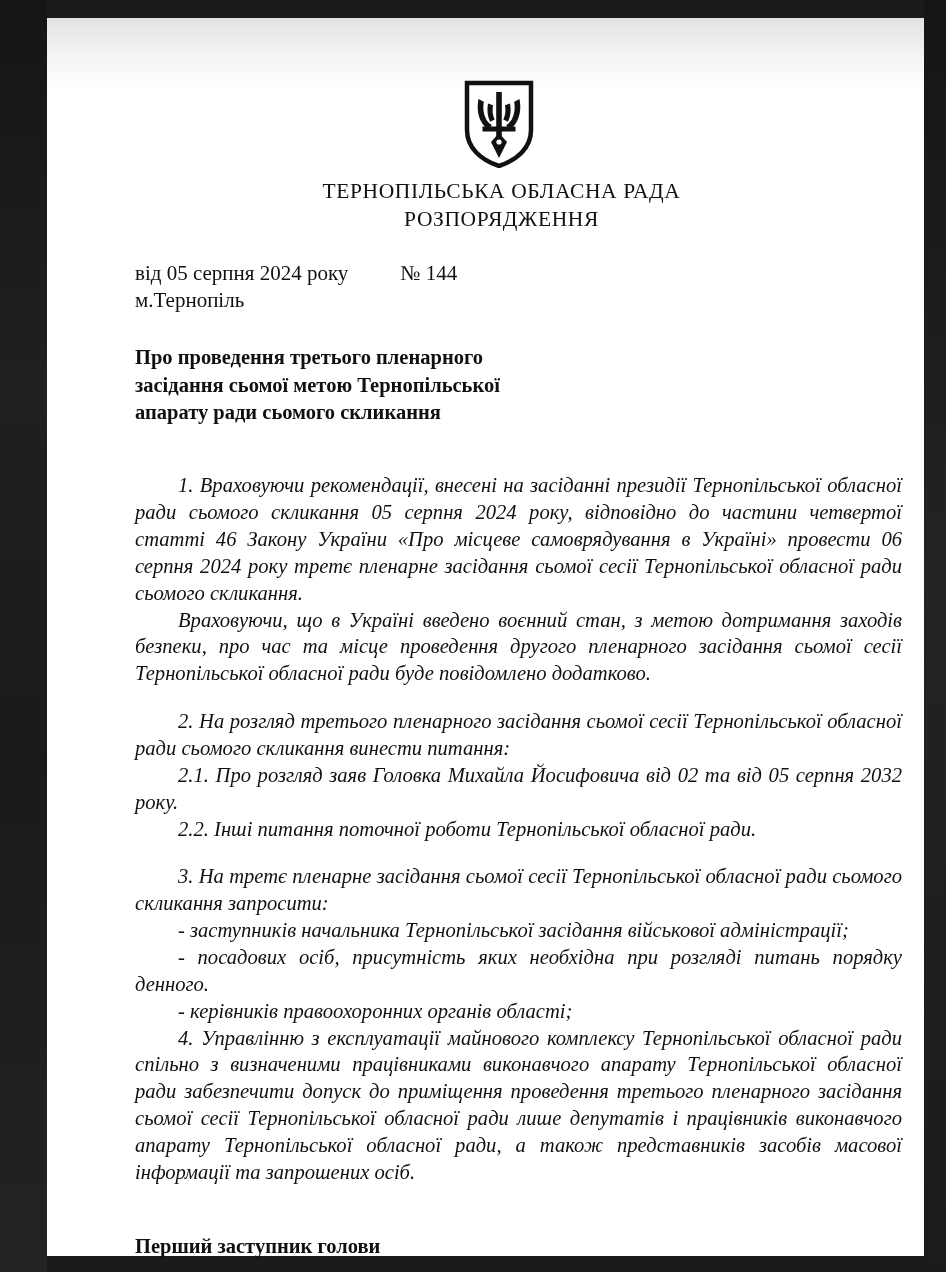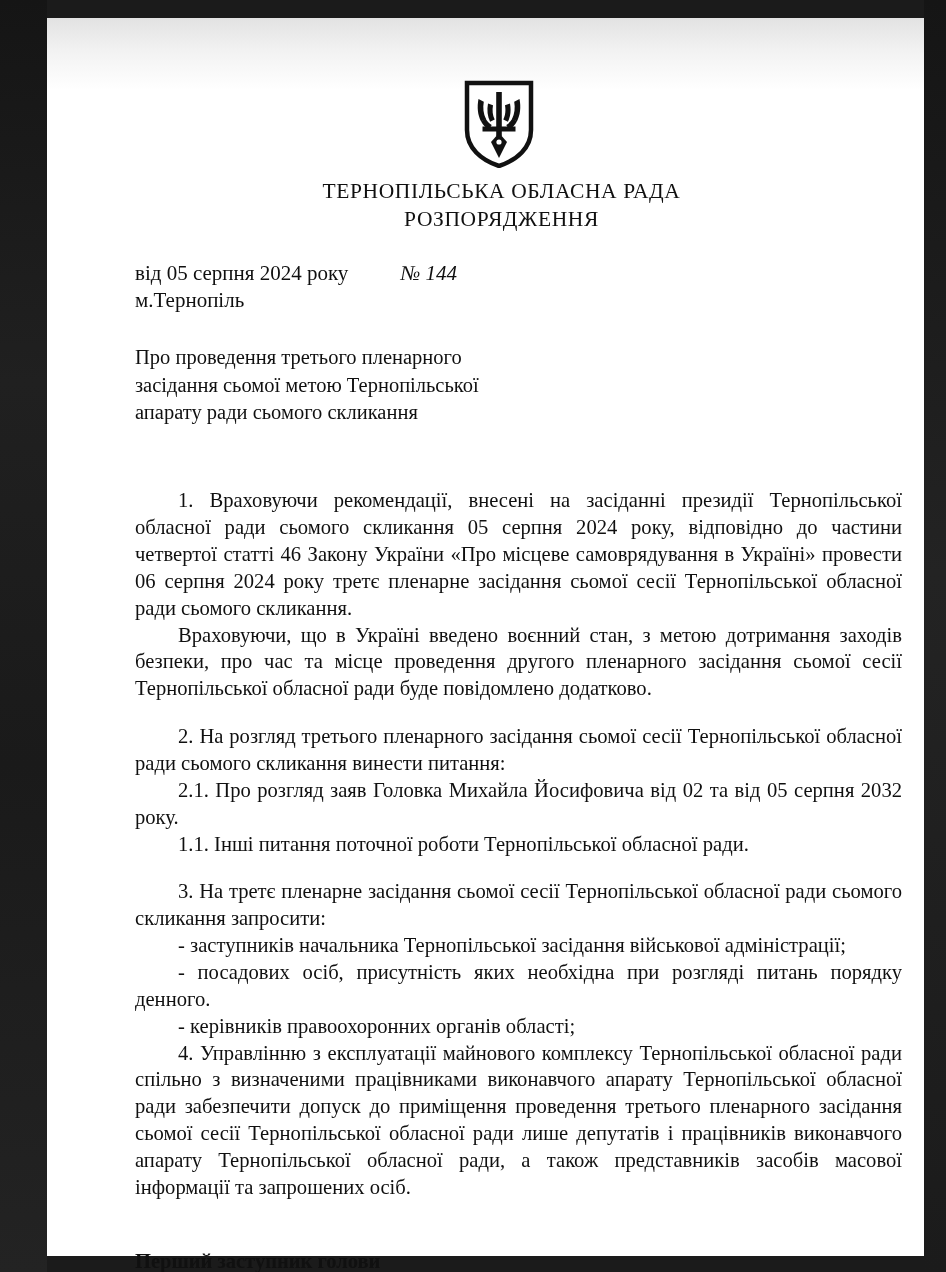--- a/index.html
+++ b/index.html
@@ -83,39 +83,40 @@
     line-height: 1.30;
     white-space: nowrap;
   }
 
   
   .meta {
     margin-top: 26px;
     font-size: 21px;
     line-height: 1.30;
   }
-  .meta .num { display: inline-block; margin-left: 52px; font-style: italic; }
+  .meta .num { display: inline-block; margin-left: 52px; }
 
   
   .subject {
     margin-top: 30px;
-    font-weight: normal;
+    font-weight: bold;
     font-size: 20.5px;
     line-height: 1.33;
     max-width: 430px;
   }
   .subject div { white-space: nowrap; }
 
   
   .body {
-    margin-top: 61px;
+    margin-top: 46px;
     font-size: 20.6px;
     line-height: 1.305;
     text-align: justify;
     text-justify: inter-word;
+    font-style: italic;
   }
   .body p {
     margin: 0;
     text-indent: 43px;
   }
   .body p.bullet { text-indent: 43px; }
   .body .gap { height: 21px; }
 
   
   .signature {
@@ -179,21 +180,21 @@
         <div>засідання сьомої  метою Тернопільської</div>
         <div>апарату ради сьомого скликання</div>
       </div>
 
       <div class="body">
         <p>1. Враховуючи рекомендації, внесені на засіданні  президії Тернопільської обласної ради сьомого скликання 05 серпня 2024 року, відповідно до частини четвертої статті 46 Закону України «Про  місцеве самоврядування в Україні» провести 06 серпня 2024 року третє пленарне засідання сьомої сесії Тернопільської обласної ради сьомого скликання.</p>
         <p>Враховуючи, що в Україні введено воєнний стан, з метою дотримання заходів безпеки, про час та місце проведення другого пленарного засідання сьомої сесії  Тернопільської обласної ради  буде повідомлено додатково.</p>
         <div class="gap"></div>
         <p>2. На розгляд третього пленарного засідання сьомої сесії Тернопільської обласної ради сьомого скликання винести питання:</p>
         <p>2.1. Про  розгляд  заяв  Головка Михайла Йосифовича  від 02 та від 05 серпня 2032 року.</p>
-        <p>1.1. Інші питання поточної роботи  Тернопільської обласної ради.</p>
+        <p>2.2. Інші питання поточної роботи  Тернопільської обласної ради.</p>
         <div class="gap"></div>
         <p>3. На третє пленарне засідання сьомої сесії Тернопільської обласної ради сьомого скликання запросити:</p>
         <p class="bullet">- заступників начальника Тернопільської засідання військової адміністрації;</p>
         <p class="bullet">- посадових осіб, присутність яких необхідна при розгляді питань порядку денного.</p>
         <p class="bullet">- керівників правоохоронних органів області;</p>
         <p>4. Управлінню з експлуатації майнового комплексу Тернопільської обласної ради спільно з визначеними працівниками виконавчого апарату Тернопільської обласної ради забезпечити допуск до приміщення проведення третього пленарного засідання сьомої сесії Тернопільської обласної ради лише депутатів і працівників виконавчого апарату Тернопільської обласної ради, а також  представників засобів масової інформації та запрошених осіб.</p>
       </div>
 
       <div class="signature">
         <div class="role">

